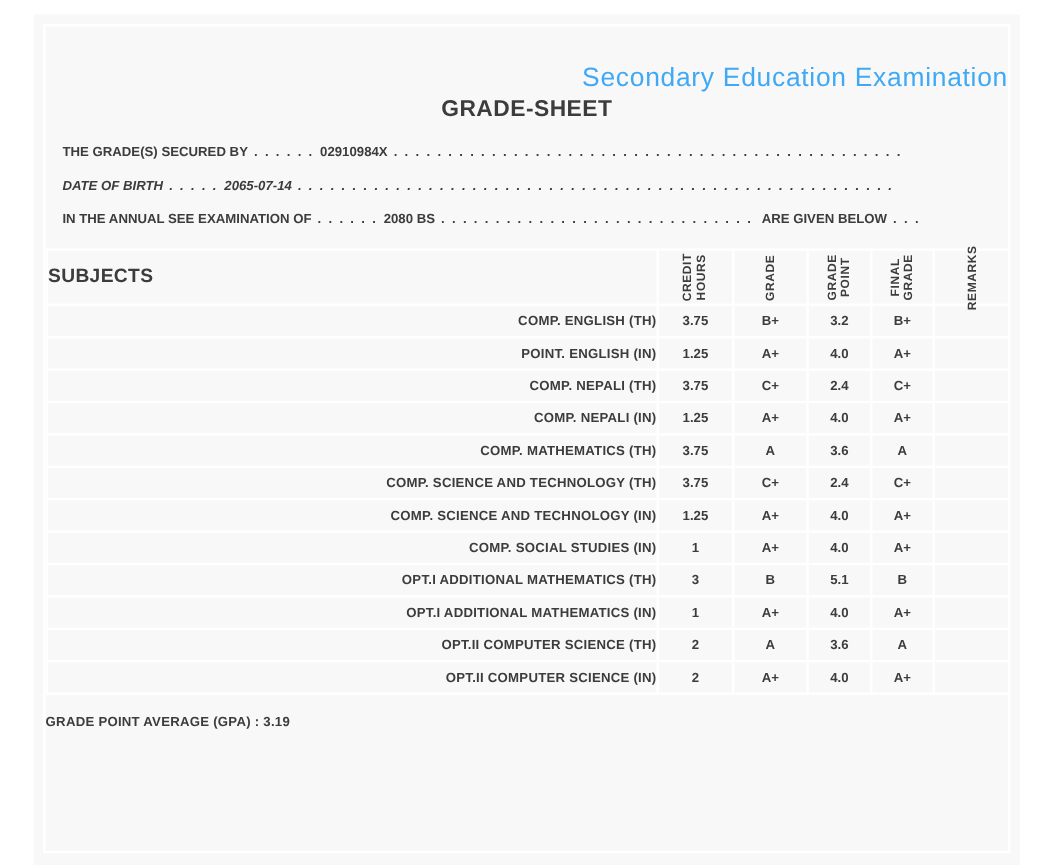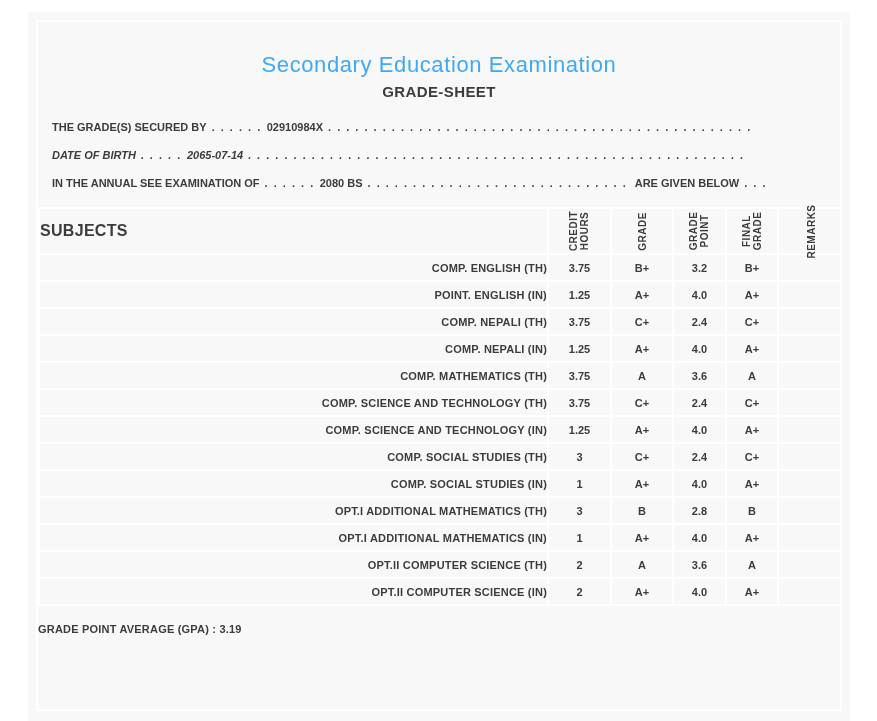--- a/index.html
+++ b/index.html
@@ -19,31 +19,31 @@
   .inner {
     position: absolute;
     left: 8px; top: 8px;
     width: 806px; height: 691px;
     border: 2px solid #ffffff;
     color: #404040;
     overflow: hidden;
   }
   .title {
     margin-top: 30px;
-    text-align: center;
+    text-align: right;
     font-size: 22px;
     line-height: 26px;
     font-weight: 400;
     letter-spacing: 0.6px;
     color: #3fa9f5;
   }
   .subtitle {
     margin-top: 6px;
     text-align: center;
-    font-size: 15px;
+    font-size: 19px;
     line-height: 15px;
     font-weight: 700;
     letter-spacing: 0.4px;
     color: #3c3c3c;
   }
   .info {
     margin-top: 14px;
     padding-left: 14px;
     font-size: 11px;
     font-weight: 700;
@@ -230,40 +230,32 @@
           </tr>
           <tr>
             <td class="subject">COMP. SCIENCE AND TECHNOLOGY (IN)</td>
             <td class="center">1.25</td>
             <td class="center">A+</td>
             <td class="center">4.0</td>
             <td class="center">A+</td>
             <td class="center"></td>
           </tr>
           <tr>
-            <td class="subject">COMP. SOCIAL STUDIES (TH)</td>
-            <td class="center">3</td>
-            <td class="center">C+</td>
-            <td class="center">2.4</td>
-            <td class="center">C+</td>
-            <td class="center"></td>
-          </tr>
-          <tr>
             <td class="subject">COMP. SOCIAL STUDIES (IN)</td>
             <td class="center">1</td>
             <td class="center">A+</td>
             <td class="center">4.0</td>
             <td class="center">A+</td>
             <td class="center"></td>
           </tr>
           <tr>
             <td class="subject">OPT.I ADDITIONAL MATHEMATICS (TH)</td>
             <td class="center">3</td>
             <td class="center">B</td>
-            <td class="center">2.8</td>
+            <td class="center">5.1</td>
             <td class="center">B</td>
             <td class="center"></td>
           </tr>
           <tr>
             <td class="subject">OPT.I ADDITIONAL MATHEMATICS (IN)</td>
             <td class="center">1</td>
             <td class="center">A+</td>
             <td class="center">4.0</td>
             <td class="center">A+</td>
             <td class="center"></td>

